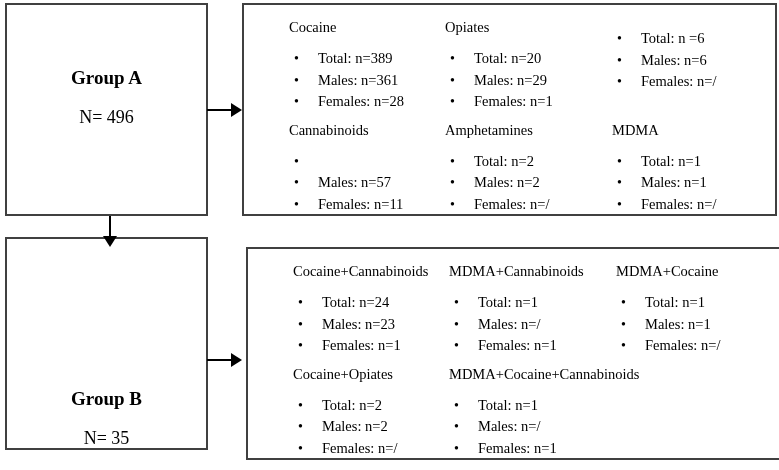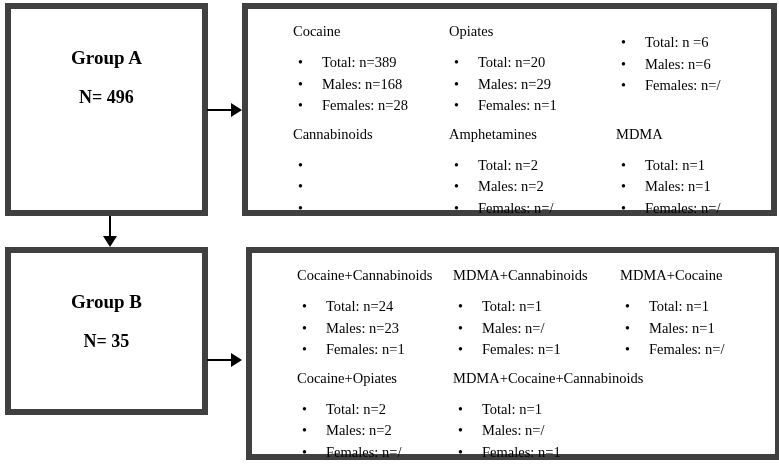--- a/index.html
+++ b/index.html
@@ -7,39 +7,39 @@
     position: relative;
     width: 779px;
     height: 470px;
     background: #ffffff;
     font-family: "Liberation Serif", "DejaVu Serif", serif;
     color: #000000;
     overflow: hidden;
   }
   .box {
     position: absolute;
-    border: 6px solid #404040;
+    border: 2px solid #404040;
     background: #ffffff;
     box-sizing: border-box;
   }
   #group-a-box { left: 5px;   top: 3px;   width: 203px; height: 213px; }
-  #group-b-box { left: 5px;   top: 247px; width: 203px; height: 168px; }
+  #group-b-box { left: 5px;   top: 237px; width: 203px; height: 213px; justify-content: flex-end; }
   #detail-a-box { left: 242px; top: 3px;   width: 535px; height: 213px; }
   #detail-b-box { left: 246px; top: 247px; width: 535px; height: 213px; }
 
   .group-box-inner {
     display: flex;
     flex-direction: column;
     align-items: center;
     text-align: center;
-    padding-top: 38px;
+    padding-top: 62px;
     gap: 18px;
   }
   .group-title { font-weight: bold; font-size: 19px; line-height: 22px; }
-  .group-n { font-size: 18px; line-height: 20px; font-weight: bold; }
+  .group-n { font-size: 18px; line-height: 20px; }
 
   .detail-grid {
     display: grid;
     grid-template-columns: 156px 167px 1fr;
     grid-row-gap: 7px;
     padding: 12px 4px 0 45px;
     box-sizing: border-box;
   }
   .drug-heading {
     font-size: 14.5px;
@@ -110,21 +110,21 @@
 
     <div class="drug-block">
       <div class="drug-heading">Cocaine</div>
       <div class="drug-list">
         <div class="drug-item">
             <span class="bullet">•</span>
             <span>Total: n=389</span>
           </div>
         <div class="drug-item">
             <span class="bullet">•</span>
-            <span>Males: n=168</span>
+            <span>Males: n=361</span>
           </div>
         <div class="drug-item">
             <span class="bullet">•</span>
             <span>Females: n=28</span>
           </div>
       </div>
     </div>
 
     <div class="drug-block">
       <div class="drug-heading">Opiates</div>
@@ -162,23 +162,25 @@
     </div>
 
     <div class="drug-block">
       <div class="drug-heading">Cannabinoids</div>
       <div class="drug-list">
         <div class="drug-item">
             <span class="bullet">•</span>
           </div>
         <div class="drug-item">
             <span class="bullet">•</span>
-          </div>
-        <div class="drug-item">
-            <span class="bullet">•</span>
+            <span>Males: n=57</span>
+          </div>
+        <div class="drug-item">
+            <span class="bullet">•</span>
+            <span>Females: n=11</span>
           </div>
       </div>
     </div>
 
     <div class="drug-block">
       <div class="drug-heading">Amphetamines</div>
       <div class="drug-list">
         <div class="drug-item">
             <span class="bullet">•</span>
             <span>Total: n=2</span>

